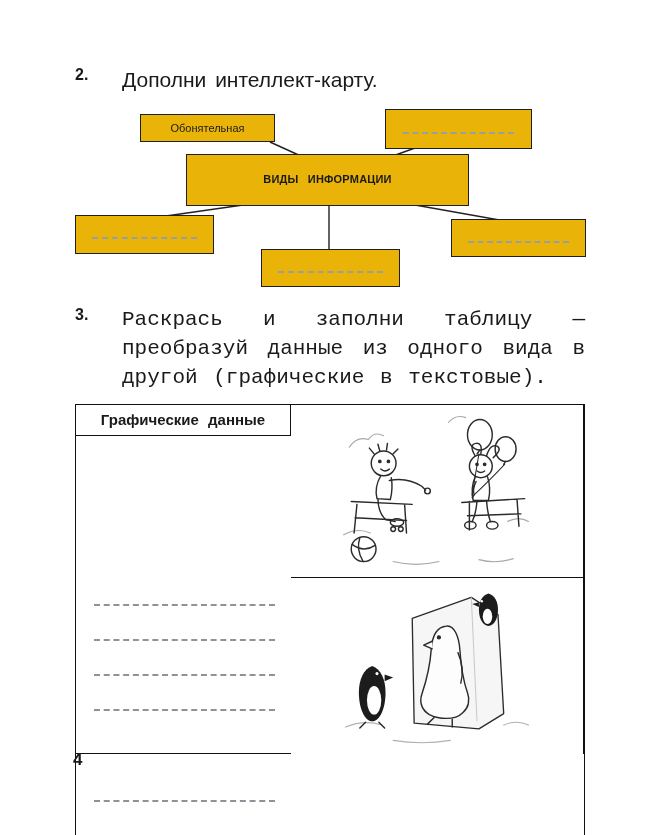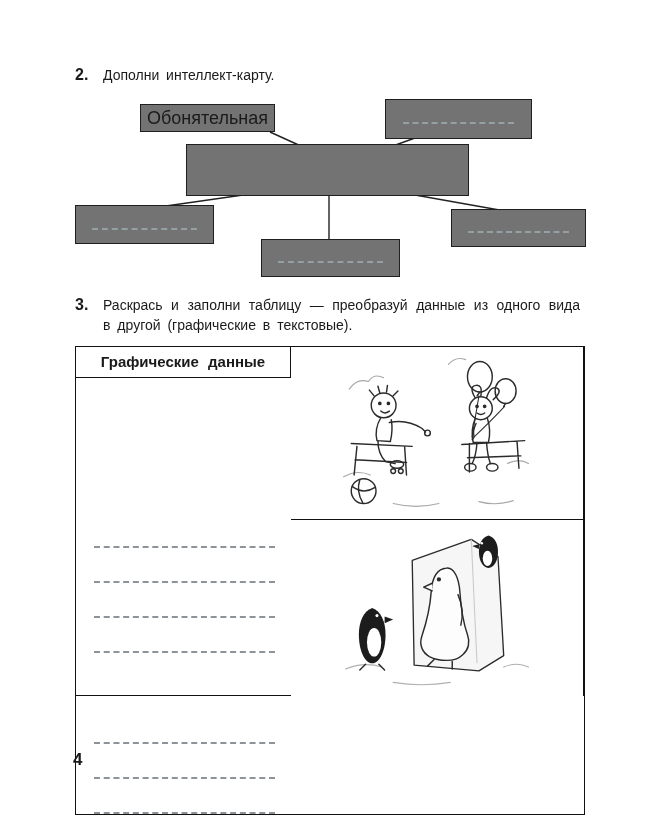--- a/index.html
+++ b/index.html
@@ -6,29 +6,29 @@
   html,body { background:#ffffff; }
   body {
     width:650px; height:835px; position:relative; overflow:hidden;
     font-family:"Liberation Sans", sans-serif; color:#1a1a1a;
   }
   .page { position:absolute; inset:0; padding:66px 65px 0 75px; }
 
   
   .task-head { display:flex; align-items:flex-start; }
   .task-num { font-weight:bold; font-size:16px; width:22px; flex:0 0 22px; }
-  .task-instr { font-size:14px; line-height:1.38; margin-left:6px; word-spacing:3px; }
-  .task3 .task-instr { text-align:justify; width:477px; }
+  .task-instr { font-size:21px; line-height:1.38; margin-left:25px; word-spacing:3px; }
+  .task3 .task-instr { text-align:justify; width:477px;font-family:Liberation Mono, monospace; }
 
   
   .mindmap { position:relative; width:510px; height:192px; margin-top:10px; }
   .connectors { position:absolute; left:0; top:0; width:510px; height:192px; }
   .node {
-    position:absolute; border:1.5px solid #1f1f1f; background:#737373;
-    display:flex; align-items:center; justify-content:center; font-size:18px;
+    position:absolute; border:1.5px solid #1f1f1f; background:#eab308;
+    display:flex; align-items:center; justify-content:center; font-size:11px;
   }
   .node-filled { left:65px; top:9px; width:135px; height:28px; }
   .node-central {
     left:111px; top:49px; width:283px; height:52px; flex-direction:column;
     font-weight:bold; text-align:center; line-height:1.45; word-spacing:6px; letter-spacing:.2px;
   }
   .n-tr { left:310px; top:4px;  width:147px; height:40px; }
   .n-bl { left:0px;   top:110px; width:139px; height:39px; }
   .n-bc { left:186px; top:144px; width:139px; height:38px; }
   .n-br { left:376px; top:114px; width:135px; height:38px; }
@@ -80,20 +80,21 @@
 
       <div class="node node-filled">
         <span>Обонятельная</span>
       </div>
 
       <div class="node node-empty n-tr">
         <div class="blank"></div>
       </div>
 
       <div class="node node-central">
+        <div>ВИДЫ ИНФОРМАЦИИ</div>
       </div>
 
       <div class="node node-empty n-bl">
         <div class="blank"></div>
       </div>
       <div class="node node-empty n-bc">
         <div class="blank"></div>
       </div>
       <div class="node node-empty n-br">
         <div class="blank"></div>

